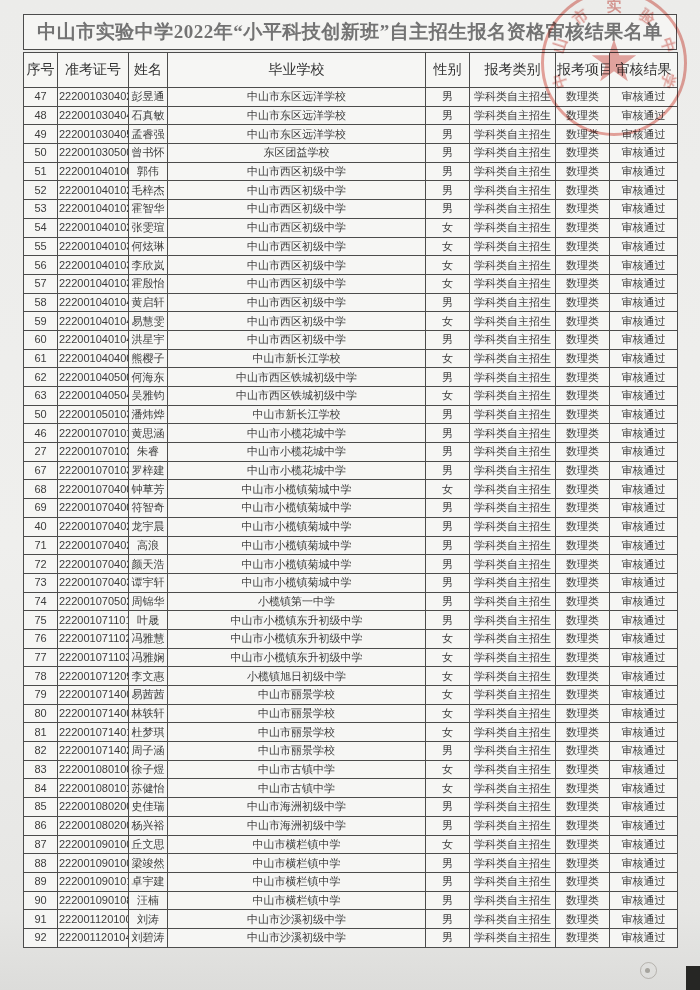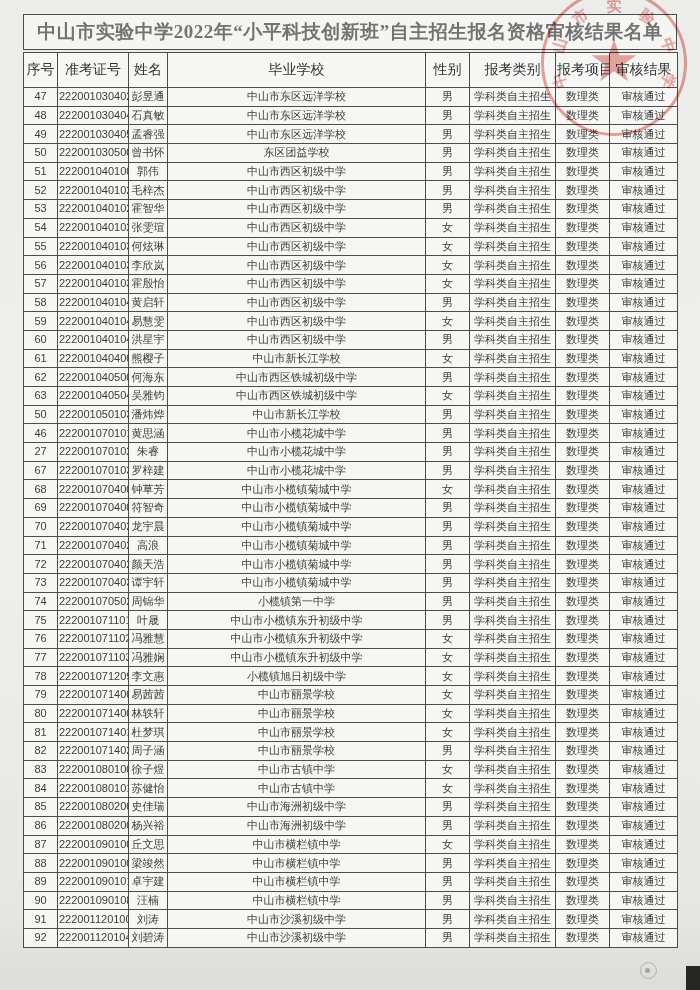--- a/index.html
+++ b/index.html
@@ -337,21 +337,21 @@
           <td class="c-idx">69</td>
           <td class="c-exam">22200107040009</td>
           <td class="c-name">符智奇</td>
           <td class="c-school">中山市小榄镇菊城中学</td>
           <td class="c-gender">男</td>
           <td class="c-cat">学科类自主招生</td>
           <td class="c-proj">数理类</td>
           <td class="c-res">审核通过</td>
         </tr>
         <tr>
-          <td class="c-idx">70</td>
+          <td class="c-idx">40</td>
           <td class="c-exam">22200107040201</td>
           <td class="c-name">龙宇晨</td>
           <td class="c-school">中山市小榄镇菊城中学</td>
           <td class="c-gender">男</td>
           <td class="c-cat">学科类自主招生</td>
           <td class="c-proj">数理类</td>
           <td class="c-res">审核通过</td>
         </tr>
         <tr>
           <td class="c-idx">71</td>

